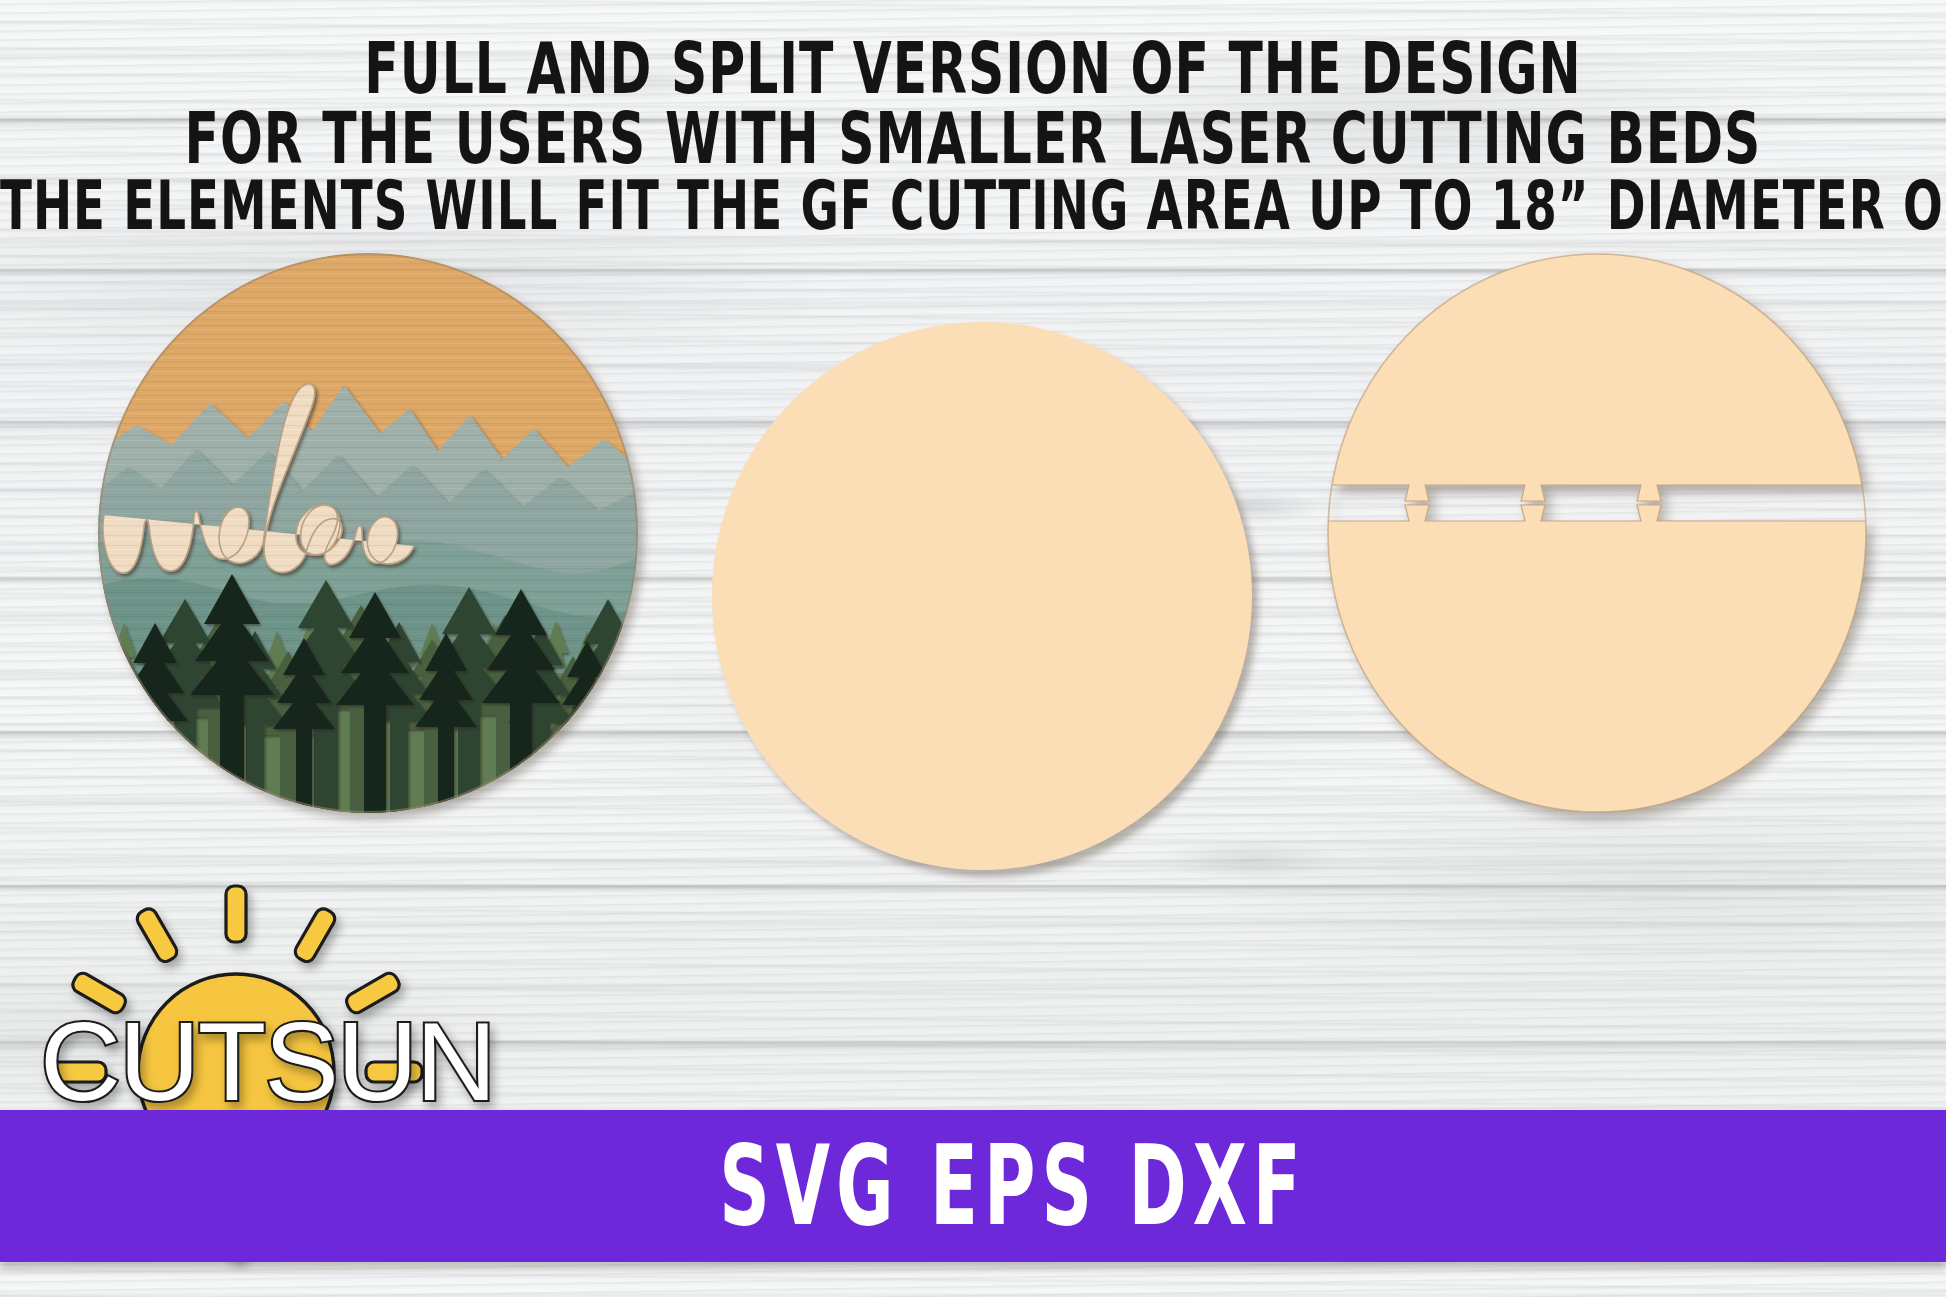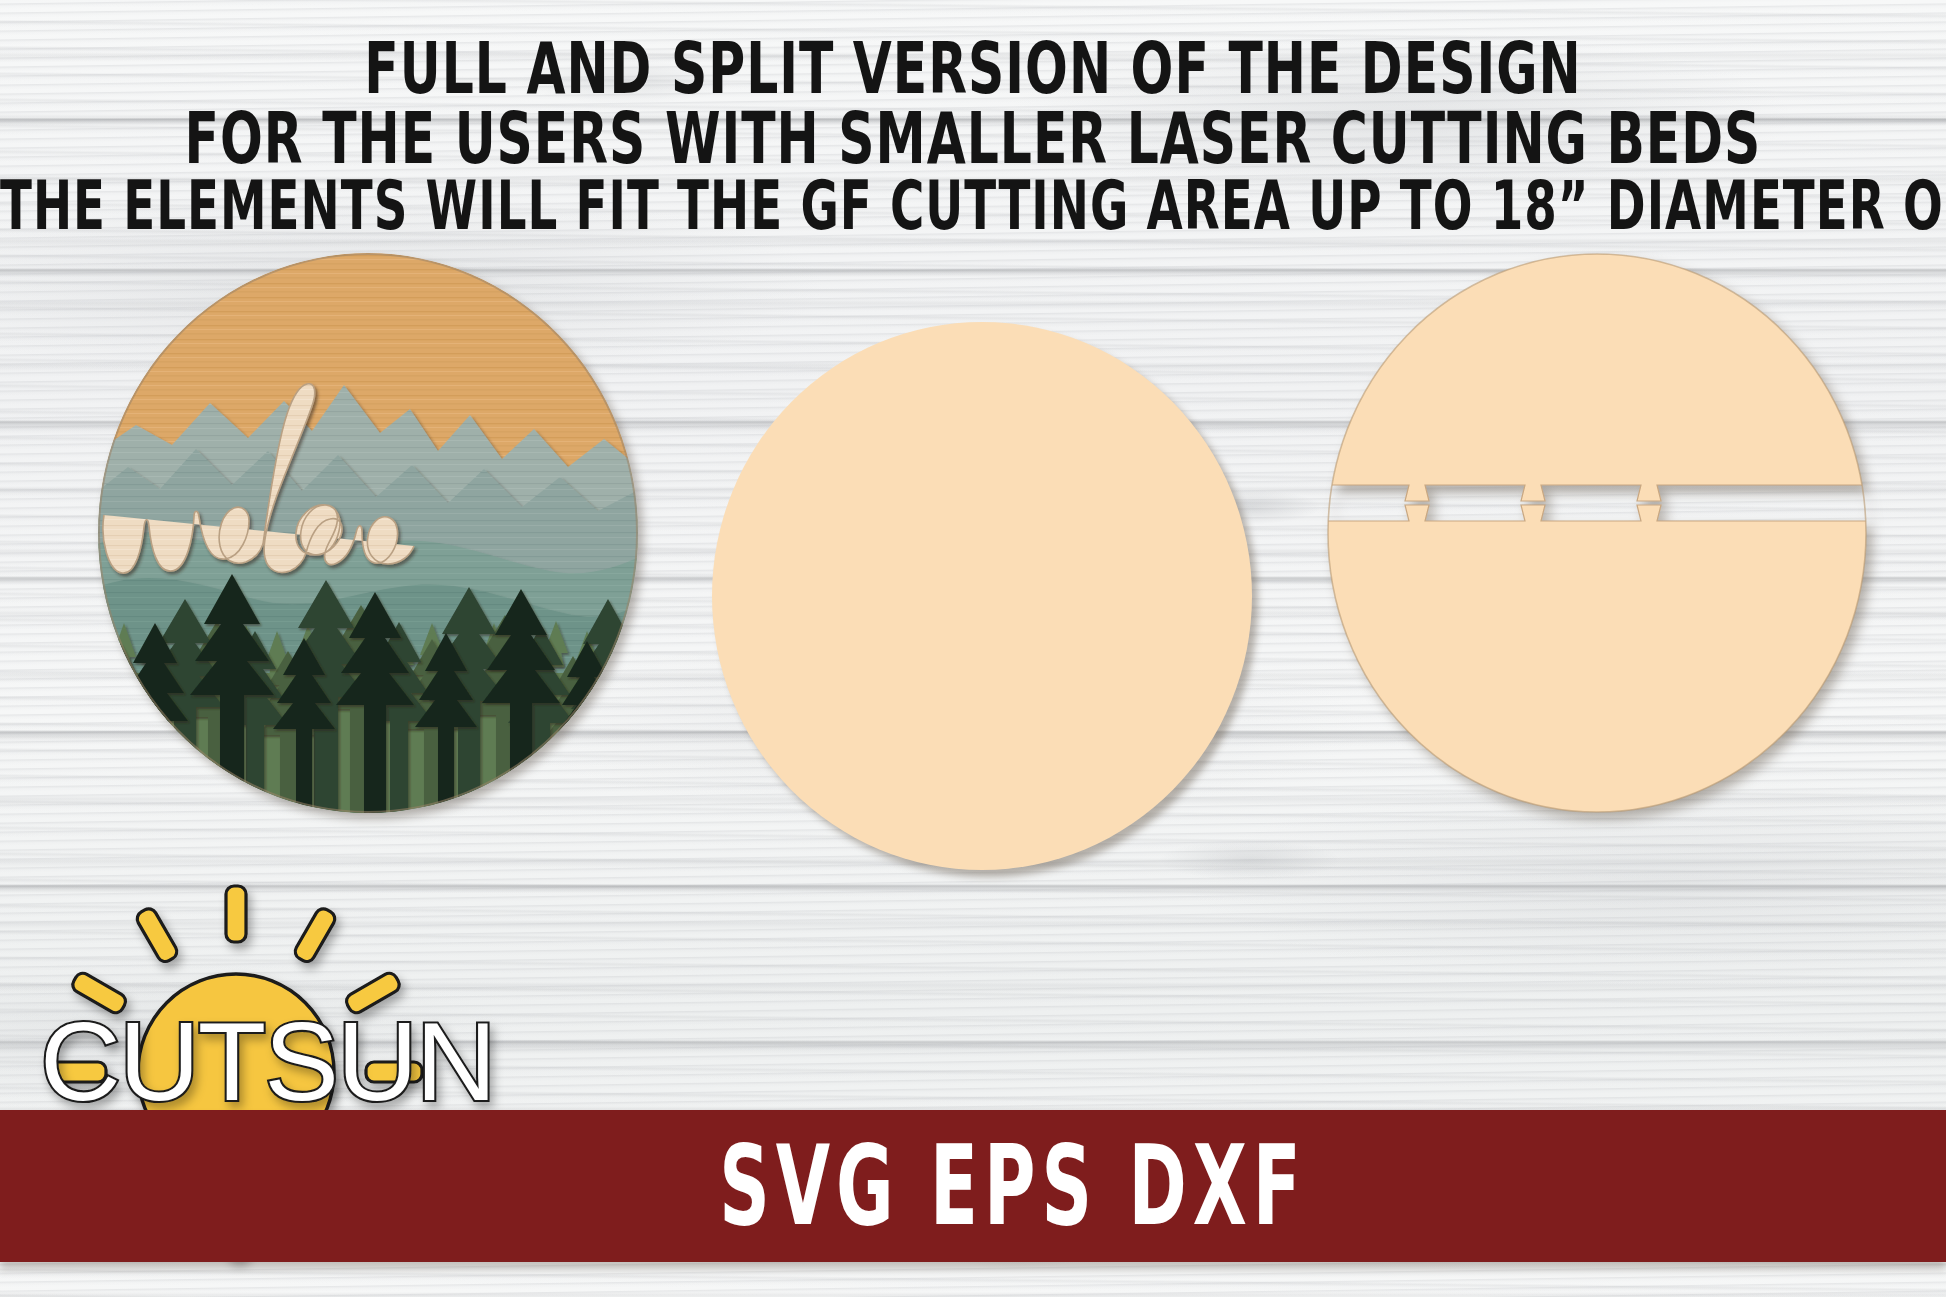--- a/index.html
+++ b/index.html
@@ -116,21 +116,21 @@
 
   
   #logo {
     position:absolute; left:26px; top:862px; width:420px; height:420px;
   }
   #logo svg { display:block; width:420px; height:420px; overflow:visible; }
 
   
   #banner {
     position:absolute; left:0; top:1110px; width:1946px; height:152px;
-    background:#7f1d1d;
+    background:#6d28d9;
     box-shadow:0 7px 8px rgba(90,82,68,.32);
     display:flex; align-items:center; justify-content:center;
   }
   #banner-text {
     color:#ffffff;
     font-family:"Liberation Sans Narrow","DejaVu Sans Condensed","Liberation Sans", sans-serif;
     font-weight:700;
     font-size:78px;
     letter-spacing:6px;
     transform:scale(1.0,1.42);

